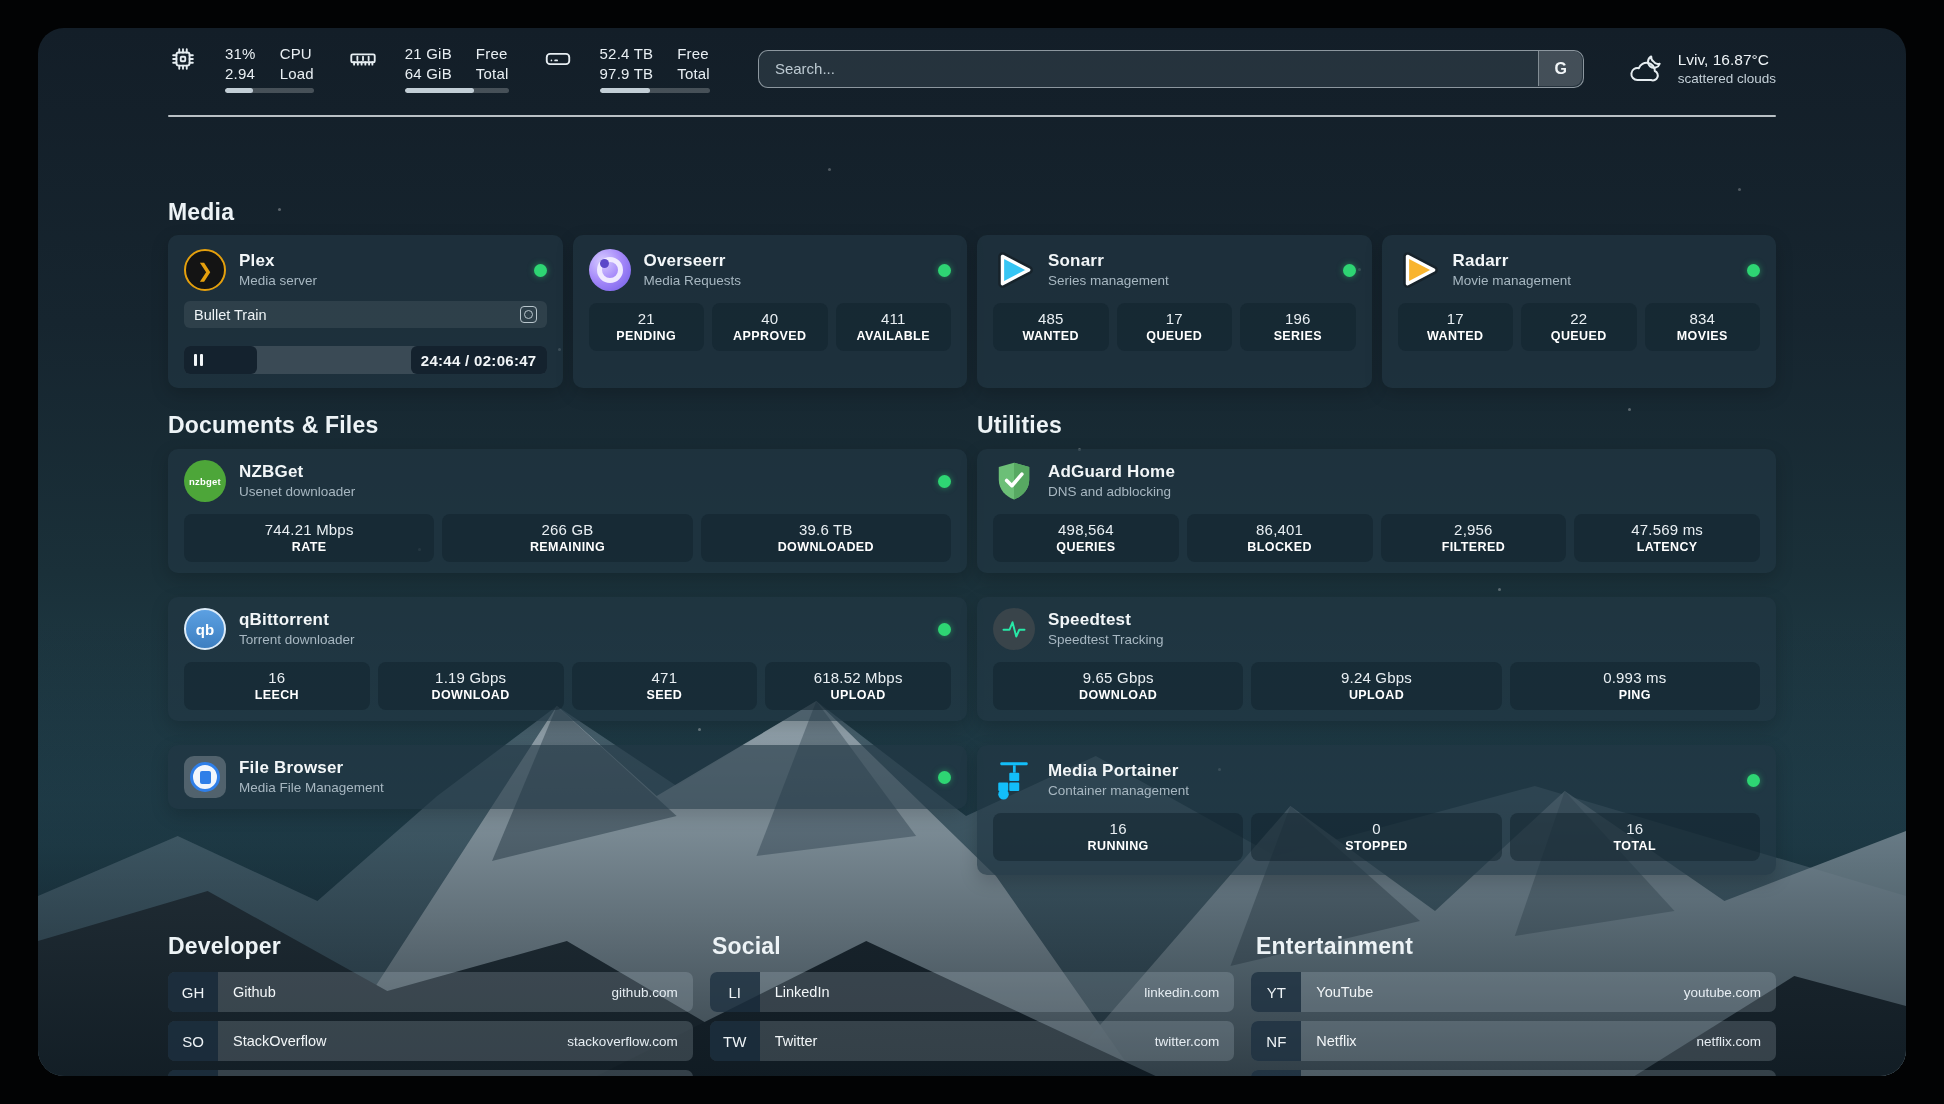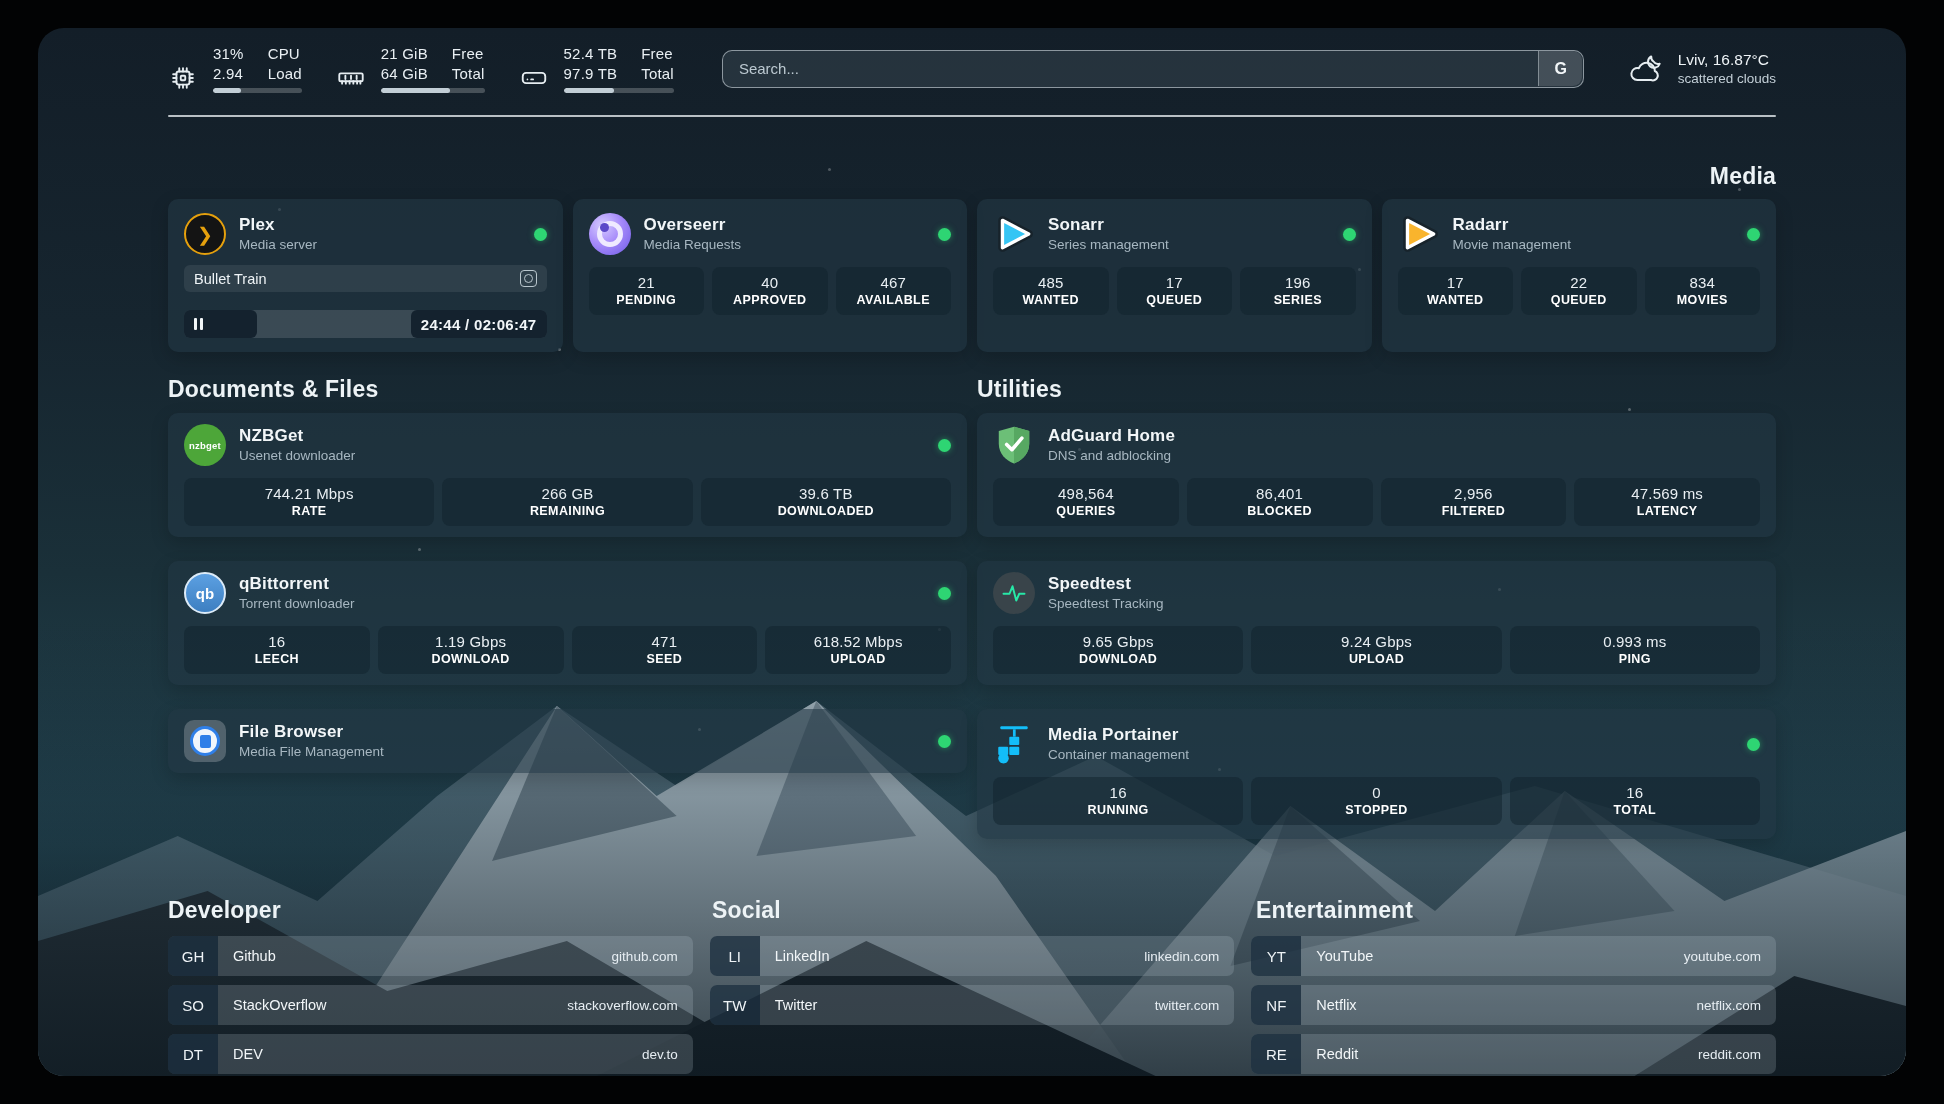--- a/index.html
+++ b/index.html
@@ -20,21 +20,21 @@
       790px 140px 0 rgba(255,255,255,.25), 1040px 420px 0 rgba(255,255,255,.3),
       1320px 240px 0 rgba(255,255,255,.3), 1590px 380px 0 rgba(255,255,255,.3),
       380px 520px 0 rgba(255,255,255,.3), 900px 600px 0 rgba(255,255,255,.25),
       1460px 560px 0 rgba(255,255,255,.3), 660px 700px 0 rgba(255,255,255,.35),
       1180px 740px 0 rgba(255,255,255,.3), 1700px 160px 0 rgba(255,255,255,.25); }
 
   .content { position:relative; z-index:2; padding:0 130px; }
 
   
   .header { display:flex; align-items:center; padding-top:16px; }
-  .sys-stat { display:flex; align-items:flex-end; gap:15px; margin-right:34px; }
+  .sys-stat { display:flex; align-items:flex-start; gap:27px; margin-right:34px; }
   .sys-stat svg { display:block; }
   .stat-body { display:flex; flex-direction:column; }
   .stat-cols { display:flex; gap:24px; }
   .stat-col { display:flex; flex-direction:column; font-size:15px; line-height:1.3;
     color:#e9eff3; letter-spacing:.2px; }
   .stat-bar { margin-top:5px; height:5px; border-radius:3px; background:rgba(255,255,255,0.22);
     overflow:hidden; }
   .stat-bar-fill { height:100%; border-radius:3px; background:#c2ced6; }
 
   .search-wrap { flex:1; margin:0 42px 0 14px; position:relative; height:38px; }
@@ -50,21 +50,21 @@
 
   .weather { display:flex; align-items:center; gap:12px; }
   .weather-text { display:flex; flex-direction:column; line-height:1.3; }
   .weather-main { color:#eef3f6; font-size:15.5px; }
   .weather-sub { color:#c3cfd7; font-size:13.5px; }
 
   .divider { margin-top:22px; height:2px; background:rgba(240,246,249,0.75); border-radius:2px; }
 
   
   .section-title { font-size:23px; font-weight:600; color:#edf3f6; letter-spacing:.2px; }
-  .t-media { margin-top:46px;text-align:right; }
+  .t-media { margin-top:82px; }
   .media-grid { margin-top:9px; display:grid; grid-template-columns:repeat(4,1fr); gap:10px; }
   .two-col-titles { margin-top:24px; display:grid; grid-template-columns:1fr 1fr; gap:10px; }
   .two-col { margin-top:10px; display:grid; grid-template-columns:1fr 1fr; gap:10px; align-items:start; }
   .col-stack { display:flex; flex-direction:column; gap:24px; }
 
   
   .card { background:rgba(34,55,67,0.62); border-radius:10px; padding:14px 16px;
     box-shadow:0 6px 18px rgba(0,0,0,0.18); position:relative; cursor:pointer; }
   .card.compact { padding:11px 16px; }
   .card-head { display:flex; align-items:center; gap:13px; }
@@ -293,21 +293,21 @@
         <div class="stat-row cols3">
           <div class="stat-box">
             <div class="v">21</div>
               <div class="l">PENDING</div>
             </div>
           <div class="stat-box">
             <div class="v">40</div>
               <div class="l">APPROVED</div>
             </div>
           <div class="stat-box">
-            <div class="v">467</div>
+            <div class="v">411</div>
               <div class="l">AVAILABLE</div>
             </div>
         </div>
       </div>
 
       <div class="card">
         <div class="card-head">
           <div class="app-icon">
             <svg width="42" height="42" viewBox="0 0 40 40">
               <path d="M9 7 L34 20 L9 33 Z" fill="none" stroke="#17232b" stroke-width="8" stroke-linejoin="round"></path>

